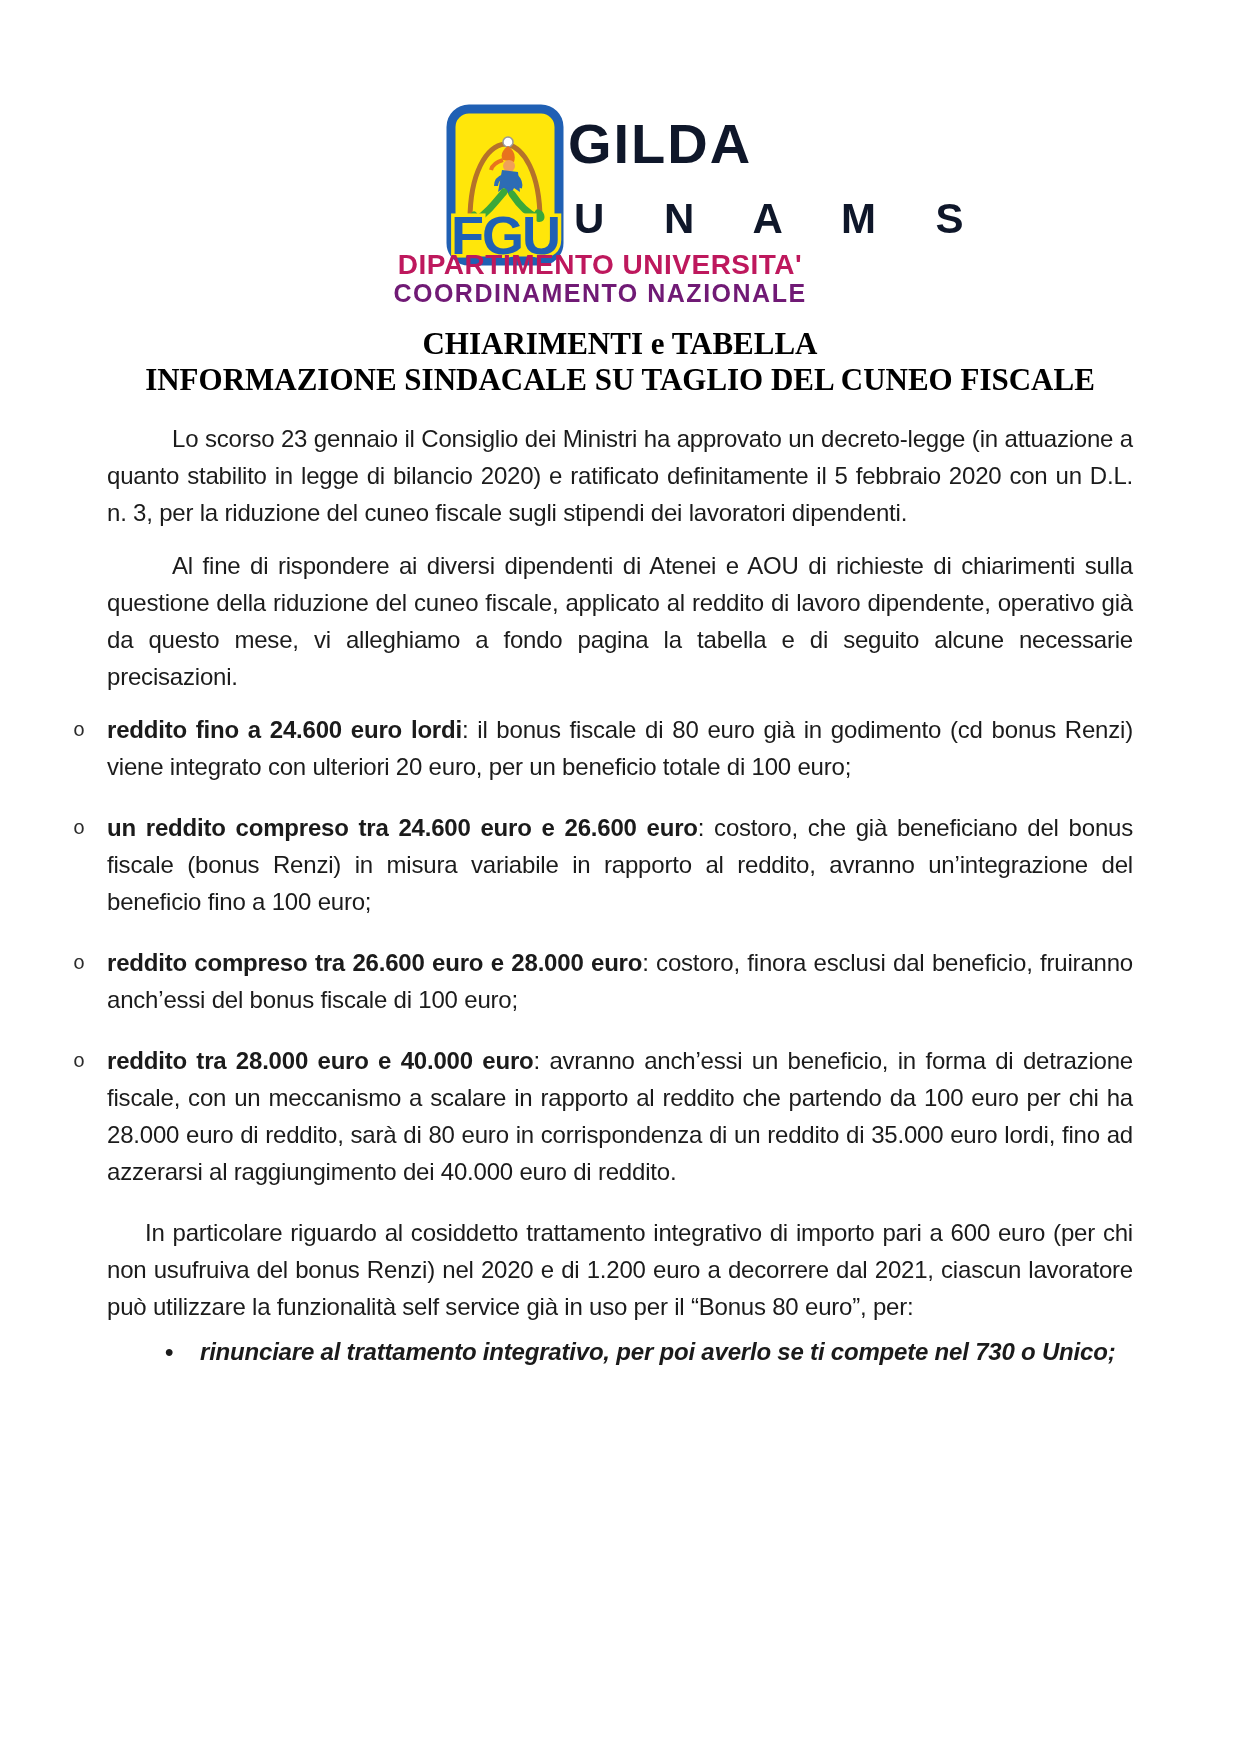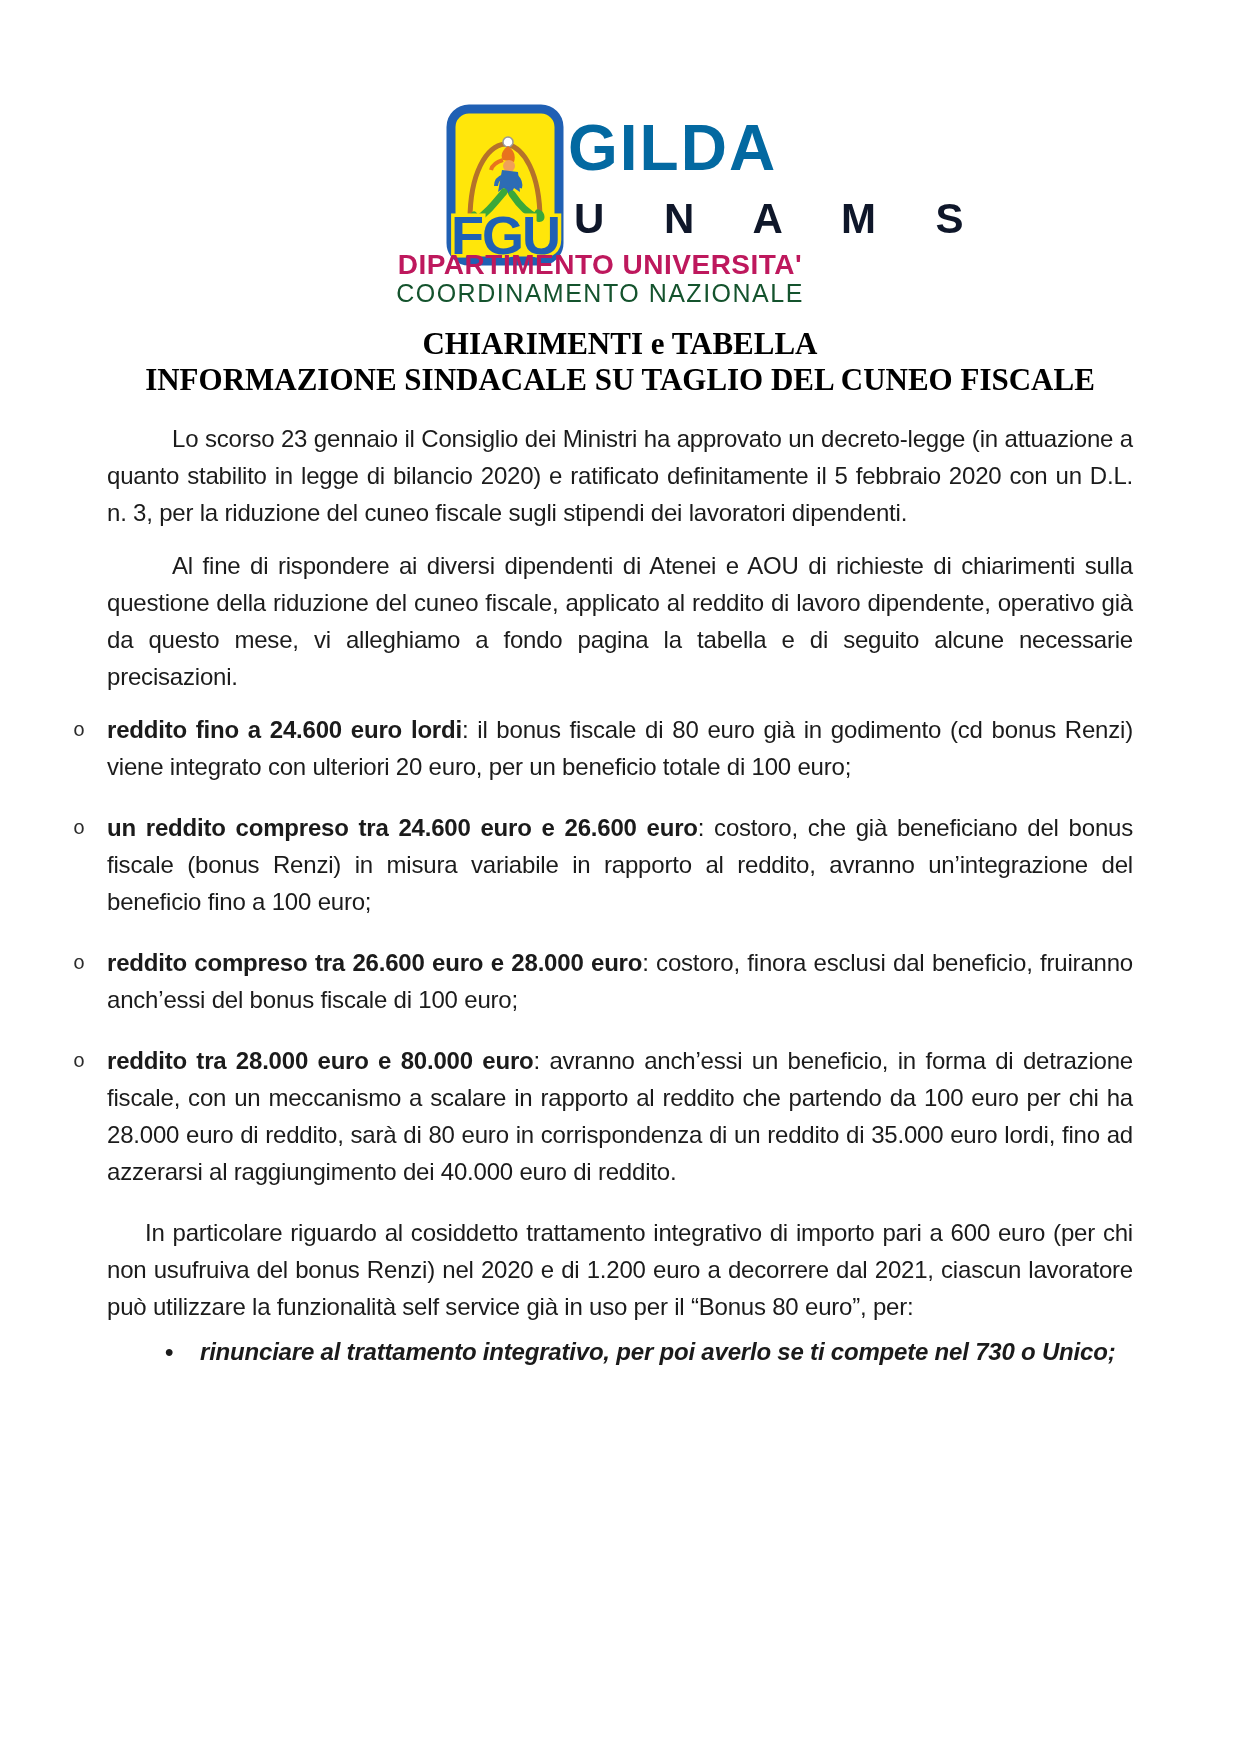--- a/index.html
+++ b/index.html
@@ -12,31 +12,31 @@
     overflow: hidden;
     font-family: "Liberation Sans", sans-serif;
     color: #1b1b1b;
   }
 
   
   .logo { position: absolute; left: 0; top: 0; width: 1240px; height: 320px; }
   .badge { position: absolute; left: 446px; top: 104px; }
   .gilda {
     position: absolute; left: 568px; top: 116px;
-    font-size: 64px; font-weight: bold; letter-spacing: 2px;
-    color: #0369a1; line-height: 1;
+    font-size: 56px; font-weight: bold; letter-spacing: 2px;
+    color: #0f172a; line-height: 1;
   }
   .unams {
     position: absolute; left: 574px; top: 198px;
     font-size: 42px; font-weight: 600; letter-spacing: 24px;
     color: #0f172a; line-height: 1;
   }
   .dept { position: absolute; left: 380px; top: 250px; width: 440px; text-align: center; }
   .dept-line1 { font-size: 28px; font-weight: bold; color: #be185d; letter-spacing: 0.5px; line-height: 1.05; }
-  .dept-line2 { font-size: 25px; font-weight: normal; color: #14532d; letter-spacing: 1.5px; line-height: 1.15; }
+  .dept-line2 { font-size: 25px; font-weight: bold; color: #701a75; letter-spacing: 1.5px; line-height: 1.15; }
 
   
   .title-block {
     position: absolute; left: 107px; top: 326px; width: 1026px;
     text-align: center; font-family: "Liberation Serif", serif;
     font-weight: bold; color: #000; font-size: 31px; line-height: 36px;
   }
 
   
   .content { position: absolute; left: 107px; top: 420px; width: 1026px;
@@ -118,21 +118,21 @@
       <b>un reddito compreso tra 24.600 euro e 26.600 euro</b><span>: costoro, che già beneficiano del bonus fiscale (bonus Renzi) in misura variabile in rapporto al reddito, avranno un’integrazione del beneficio fino a 100 euro;</span>
     </div>
 
     <div class="obullet">
       <span class="marker">o</span>
       <b>reddito compreso tra 26.600 euro e 28.000 euro</b><span>: costoro, finora esclusi dal beneficio, fruiranno anch’essi del bonus fiscale di 100 euro;</span>
     </div>
 
     <div class="obullet">
       <span class="marker">o</span>
-      <b>reddito tra 28.000 euro e 80.000 euro</b><span>: avranno anch’essi un beneficio, in forma di detrazione fiscale, con un meccanismo a scalare in rapporto al reddito che partendo da 100 euro per chi ha 28.000 euro di reddito, sarà di 80 euro in corrispondenza di un reddito di 35.000 euro lordi, fino ad azzerarsi al raggiungimento dei 40.000 euro di reddito.</span>
+      <b>reddito tra 28.000 euro e 40.000 euro</b><span>: avranno anch’essi un beneficio, in forma di detrazione fiscale, con un meccanismo a scalare in rapporto al reddito che partendo da 100 euro per chi ha 28.000 euro di reddito, sarà di 80 euro in corrispondenza di un reddito di 35.000 euro lordi, fino ad azzerarsi al raggiungimento dei 40.000 euro di reddito.</span>
     </div>
 
     <p class="para small-indent">In particolare riguardo al cosiddetto trattamento integrativo di importo pari a 600 euro (per chi non usufruiva del bonus Renzi) nel 2020 e di 1.200 euro a decorrere dal 2021, ciascun lavoratore può utilizzare la funzionalità self service già in uso per il “Bonus 80 euro”, per:</p>
 
     <div class="dotbullet">
       <span class="marker">•</span>
       <span>rinunciare al trattamento integrativo, per poi averlo se ti compete nel 730 o Unico;</span>
     </div>
 
   </div>

